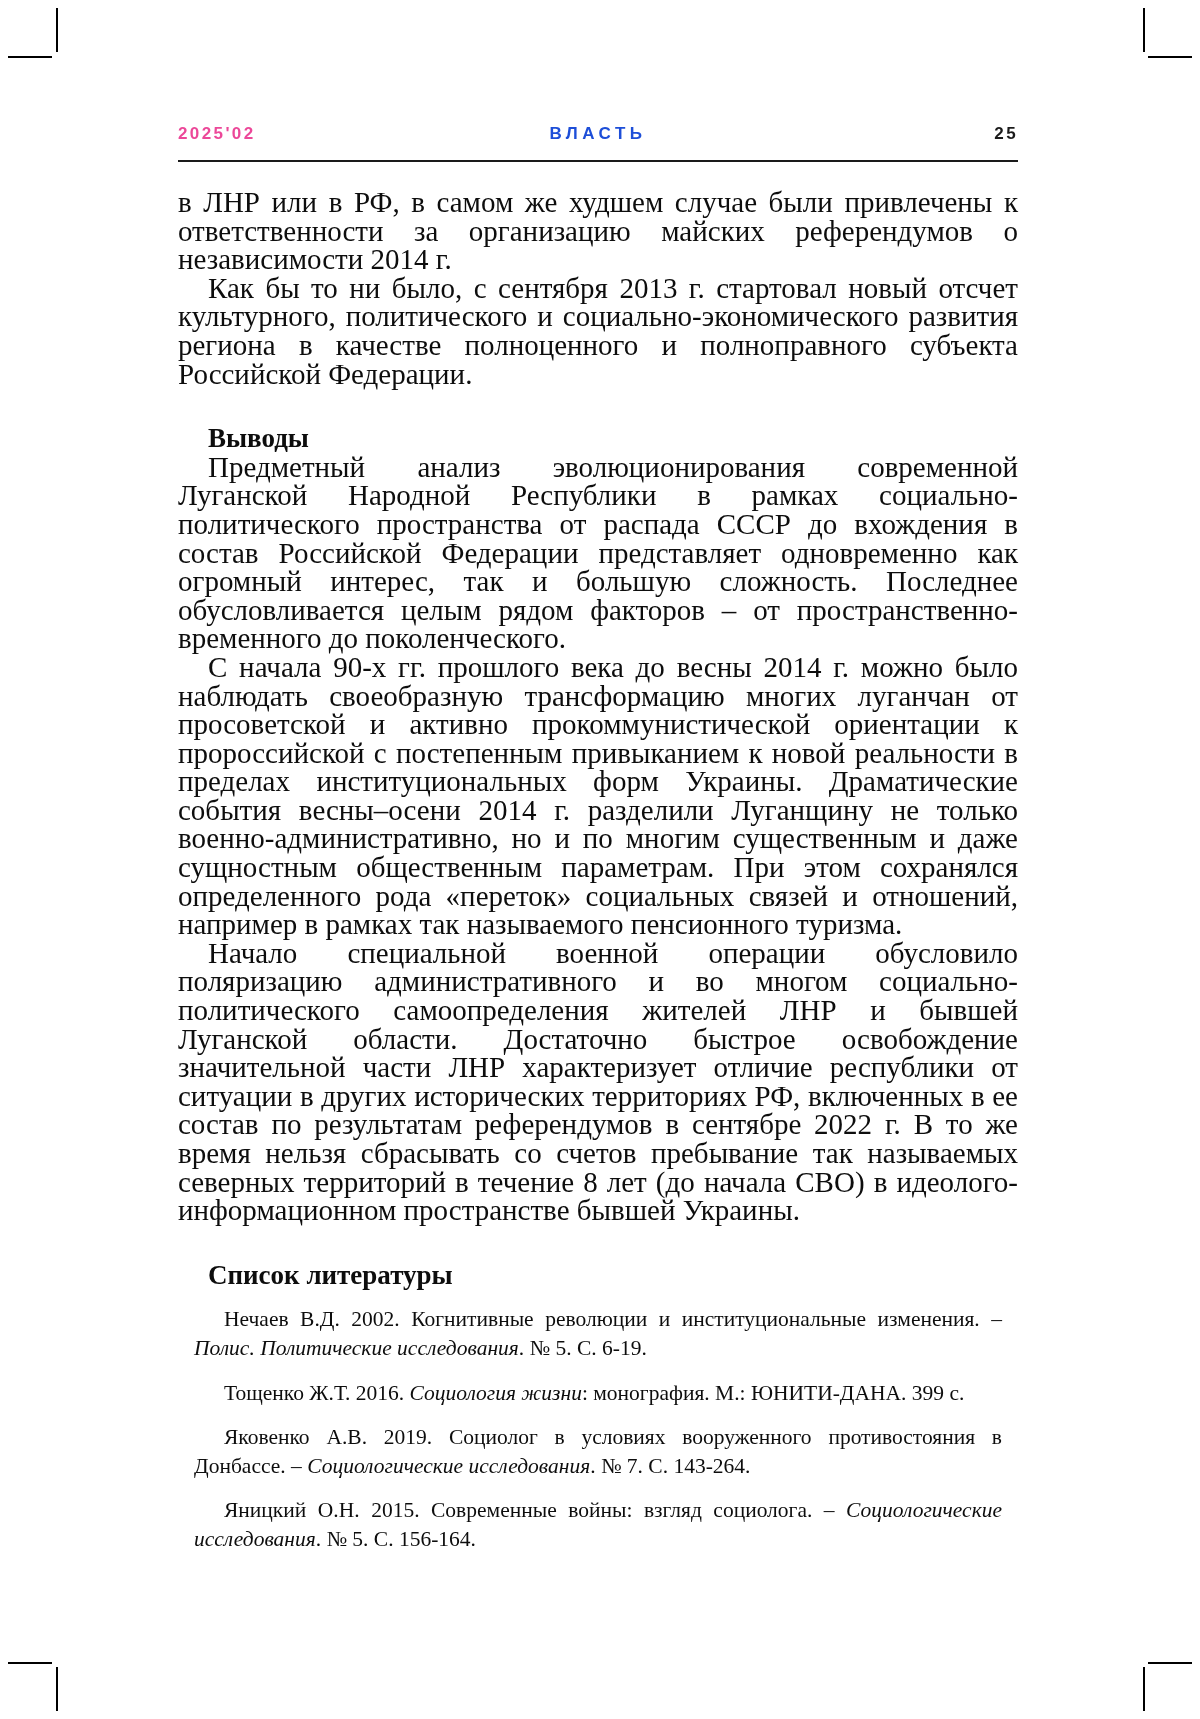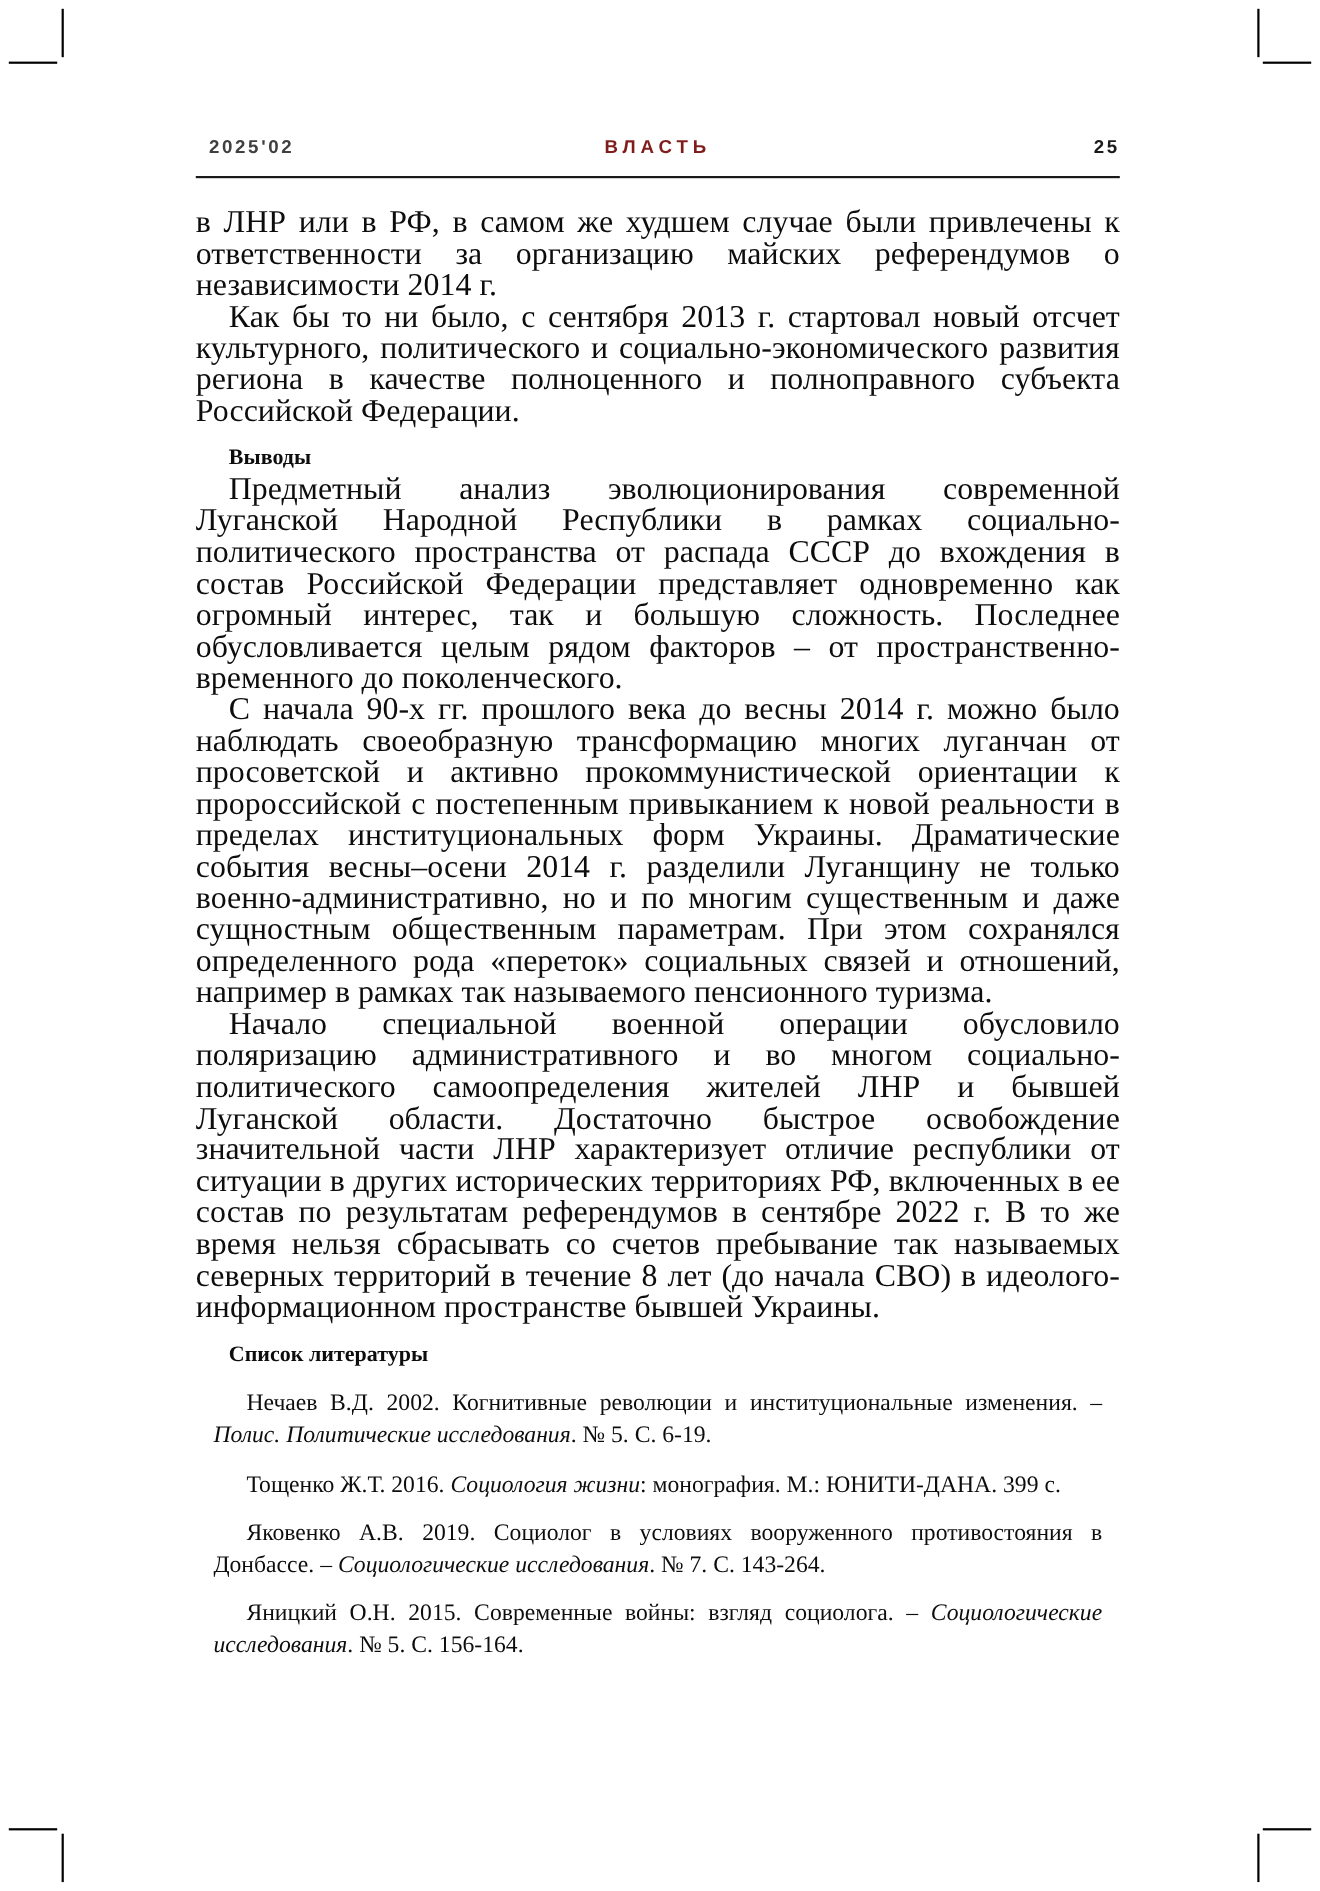--- a/index.html
+++ b/index.html
@@ -33,38 +33,38 @@
 
   
   .runhead {
     position: relative;
     height: 40px;
     border-bottom: 2.5px solid #1a1a1a;
     margin-bottom: 26px;
   }
   .runhead .issue {
     position: absolute;
-    left: 12px;
+    left: 0;
     top: 4px;
     font-family: "Liberation Sans", sans-serif;
     font-size: 17px;
     letter-spacing: 2.4px;
     font-weight: 600;
-    color: #404040;
+    color: #ec4899;
   }
   .runhead .journal {
     position: absolute;
     left: 0; right: 0;
     top: 4px;
     text-align: center;
     font-family: "Liberation Sans", sans-serif;
     font-size: 17px;
     letter-spacing: 4.5px;
     font-weight: 600;
-    color: #7f1d1d;
+    color: #1d4ed8;
   }
   .runhead .pageno {
     position: absolute;
     right: 0;
     top: 4px;
     font-family: "Liberation Sans", sans-serif;
     font-size: 17px;
     letter-spacing: 2.4px;
     font-weight: 600;
     color: #1a1a1a;
@@ -75,23 +75,23 @@
     margin: 0;
     font-size: 29px;
     line-height: 28.6px;
     text-align: justify;
     text-indent: 30px;
     hyphens: manual;
   }
   p.body.noindent { text-indent: 0; }
 
   h3.section {
-    margin: 14px 0 0 0;
+    margin: 36px 0 0 0;
     text-indent: 30px;
-    font-size: 20px;
+    font-size: 27px;
     line-height: 28.6px;
     font-weight: bold;
   }
 
   .refs {
     margin-top: 2px;
   }
   .refs p {
     margin: 16px;
     font-size: 21.5px;

